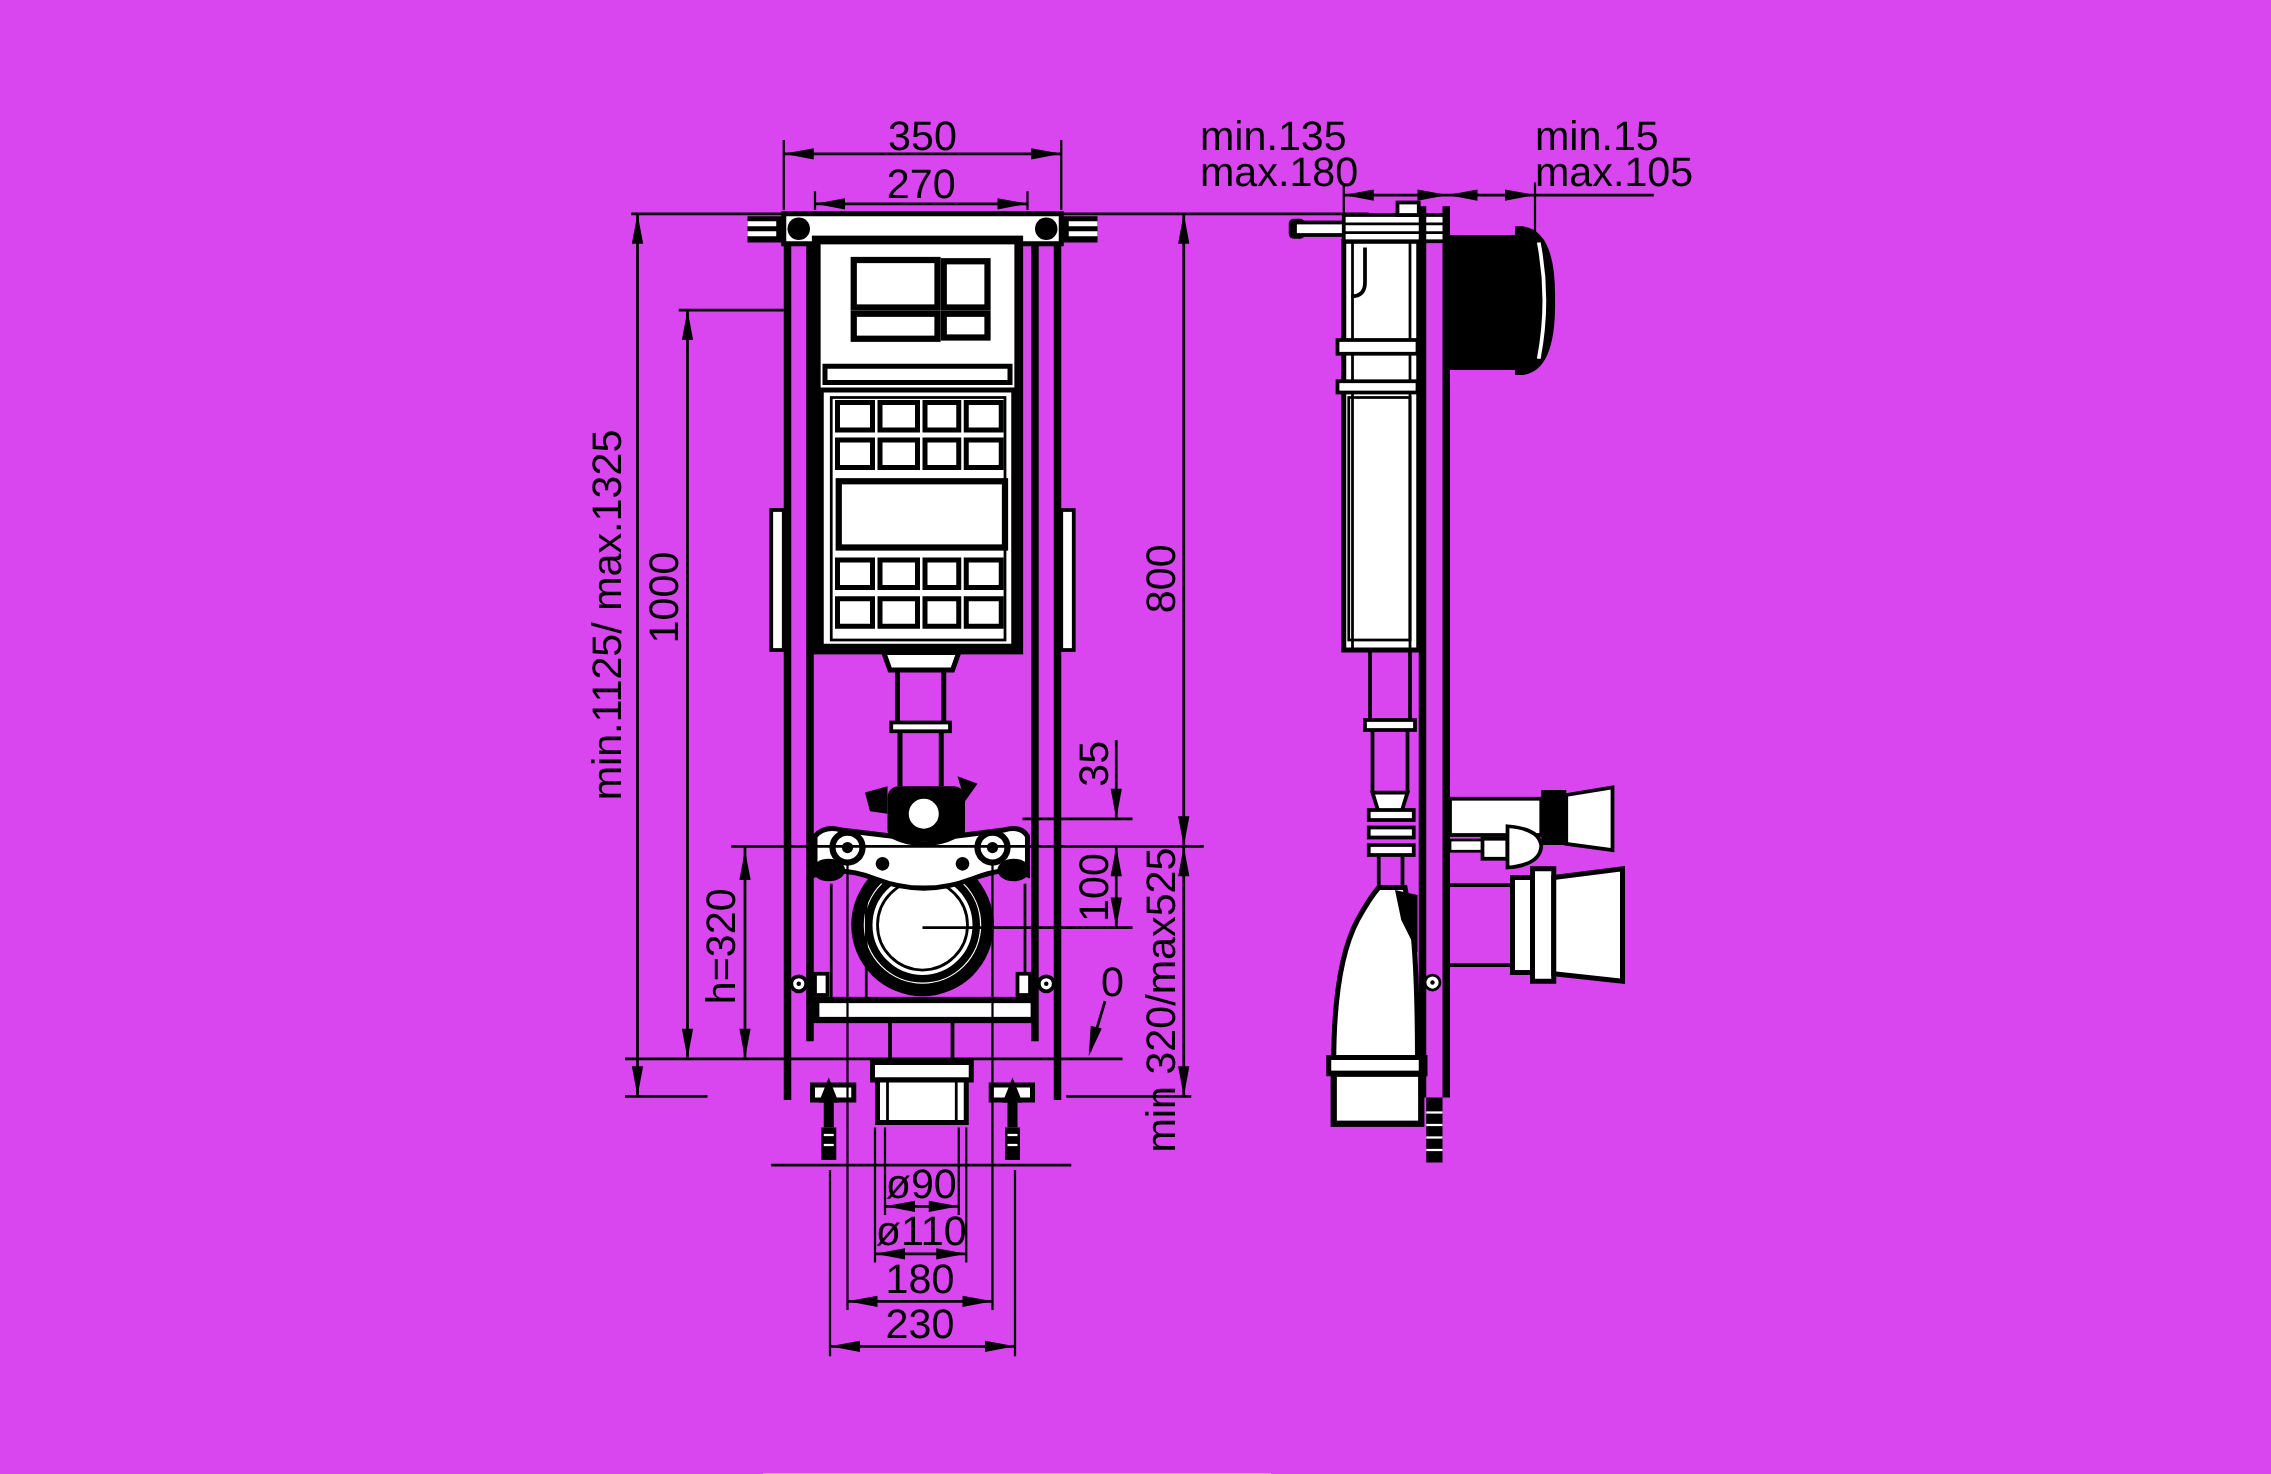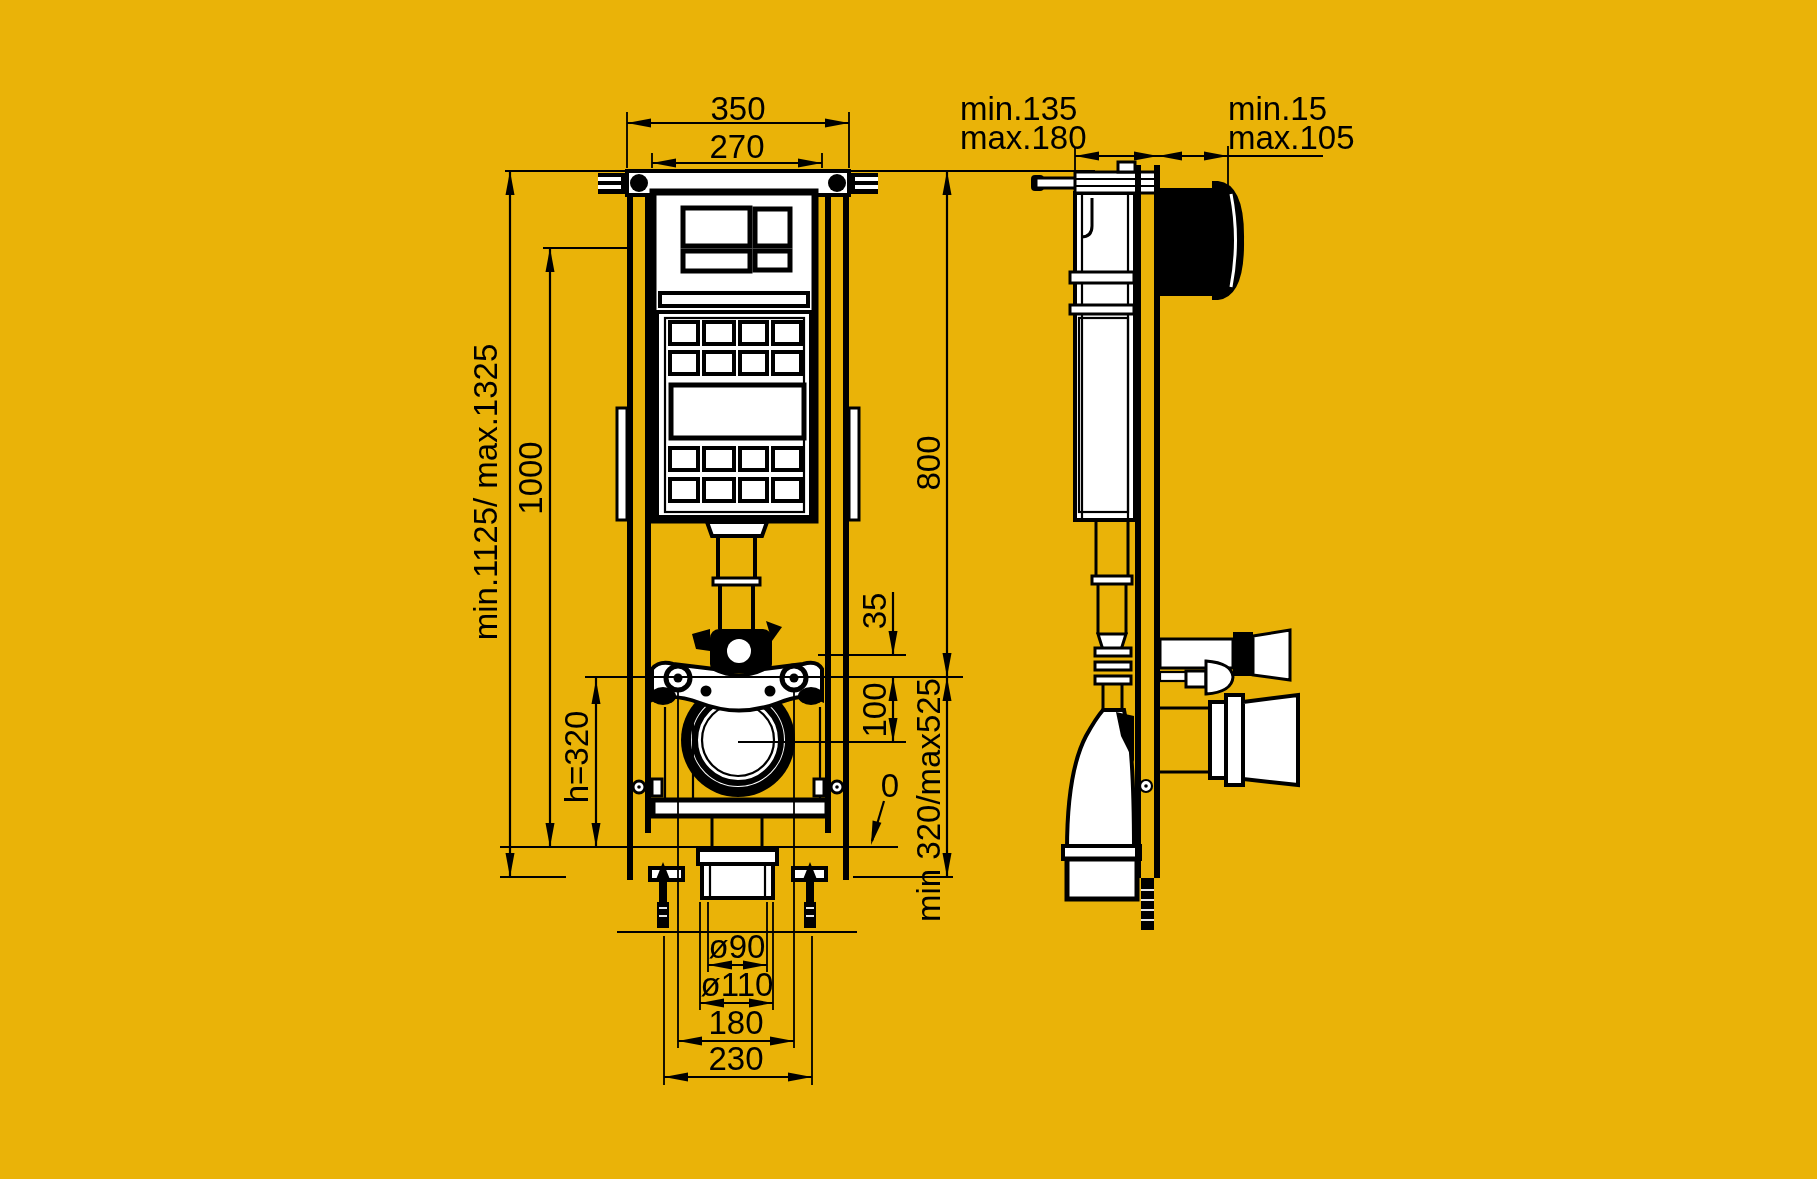--- a/index.html
+++ b/index.html
@@ -1,16 +1,16 @@
 <!DOCTYPE html>
 <html><head>
 <meta charset="utf-8">
 <style>
   html,body{margin:0;padding:0;background:#fff;}
-  .stage{position:relative;width:1817px;height:1179px;background:#eab308;overflow:hidden;}
+  .stage{position:relative;width:1817px;height:1179px;background:#d946ef;overflow:hidden;}
   svg{display:block;}
   .ln{stroke:#000;fill:none;}
   .t1{stroke-width:1.8;}
   .t2{stroke-width:2.2;}
   .t3{stroke-width:3;}
   .t4{stroke-width:4;}
   .t5{stroke-width:5;}
   .t7{stroke-width:7;}
   .wf{fill:#fff;stroke:#000;}
   .bf{fill:#000;stroke:none;}

